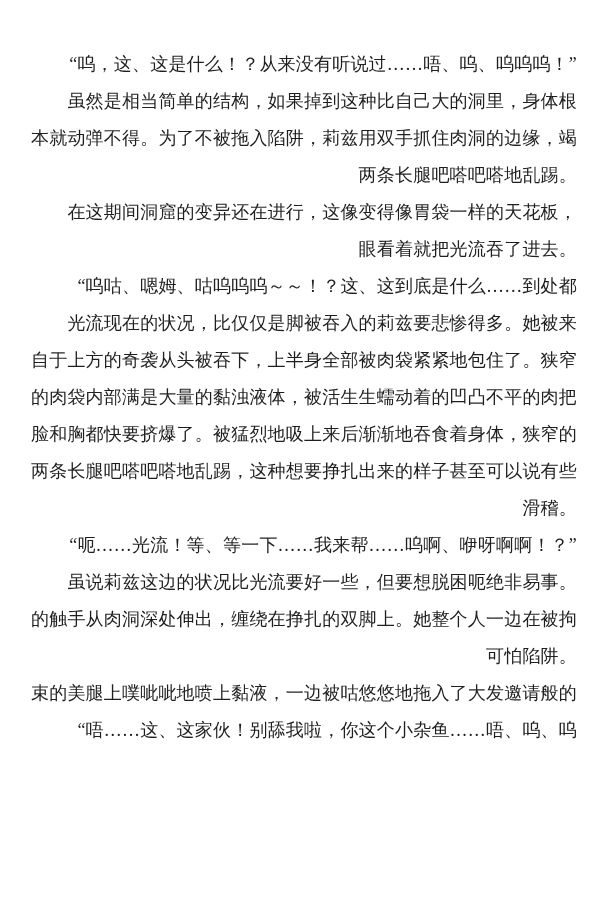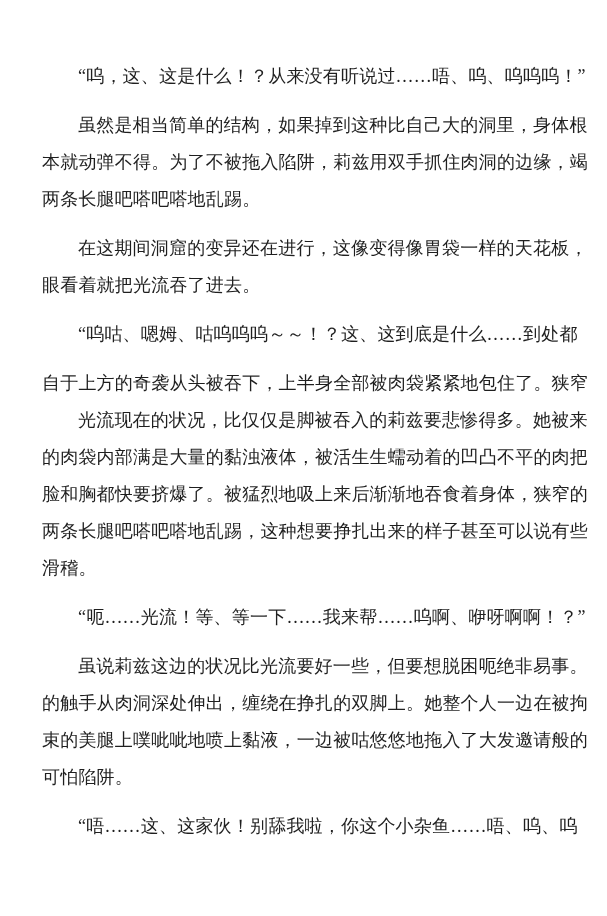--- a/index.html
+++ b/index.html
@@ -14,22 +14,23 @@
     height: 916px;
     background: #ffffff;
     overflow: hidden;
     padding: 46px 30px 0 30px;
     font-family: "Liberation Serif", "DejaVu Serif", serif;
     font-size: 18px;
     line-height: 37px;
     color: #1f1f1f;
   }
   .paragraph {
-    margin: 12px;
+    margin: 0;
     padding: 0;
+    text-align: right;
   }
   .line {
     white-space: nowrap;
     letter-spacing: 0.2px;
     height: 37px;
   }
   .line.indent {
     padding-left: 36px;
   }
   .paragraph.italic-dialogue .line {
@@ -49,33 +50,33 @@
         <div class="line">两条长腿吧嗒吧嗒地乱踢。</div>
       </div>
       <div class="paragraph normal">
         <div class="line indent">在这期间洞窟的变异还在进行，这像变得像胃袋一样的天花板，</div>
         <div class="line">眼看着就把光流吞了进去。</div>
       </div>
       <div class="paragraph italic-dialogue">
         <div class="line indent">“呜咕、嗯姆、咕呜呜呜～～！？这、这到底是什么……到处都</div>
       </div>
       <div class="paragraph normal">
+        <div class="line indent">光流现在的状况，比仅仅是脚被吞入的莉兹要悲惨得多。她被来</div>
         <div class="line">自于上方的奇袭从头被吞下，上半身全部被肉袋紧紧地包住了。狭窄</div>
-        <div class="line indent">光流现在的状况，比仅仅是脚被吞入的莉兹要悲惨得多。她被来</div>
         <div class="line">的肉袋内部满是大量的黏浊液体，被活生生蠕动着的凹凸不平的肉把</div>
         <div class="line">脸和胸都快要挤爆了。被猛烈地吸上来后渐渐地吞食着身体，狭窄的</div>
         <div class="line">两条长腿吧嗒吧嗒地乱踢，这种想要挣扎出来的样子甚至可以说有些</div>
         <div class="line">滑稽。</div>
       </div>
       <div class="paragraph dialogue">
         <div class="line indent">“呃……光流！等、等一下……我来帮……呜啊、咿呀啊啊！？”</div>
       </div>
       <div class="paragraph normal">
         <div class="line indent">虽说莉兹这边的状况比光流要好一些，但要想脱困呃绝非易事。</div>
         <div class="line">的触手从肉洞深处伸出，缠绕在挣扎的双脚上。她整个人一边在被拘</div>
+        <div class="line">可怕陷阱。</div>
         <div class="line">束的美腿上噗呲呲地喷上黏液，一边被咕悠悠地拖入了大发邀请般的</div>
-        <div class="line">可怕陷阱。</div>
       </div>
       <div class="paragraph dialogue">
         <div class="line indent">“唔……这、这家伙！别舔我啦，你这个小杂鱼……唔、呜、呜</div>
       </div>
     </div>
 </div>
 
 </body></html>

